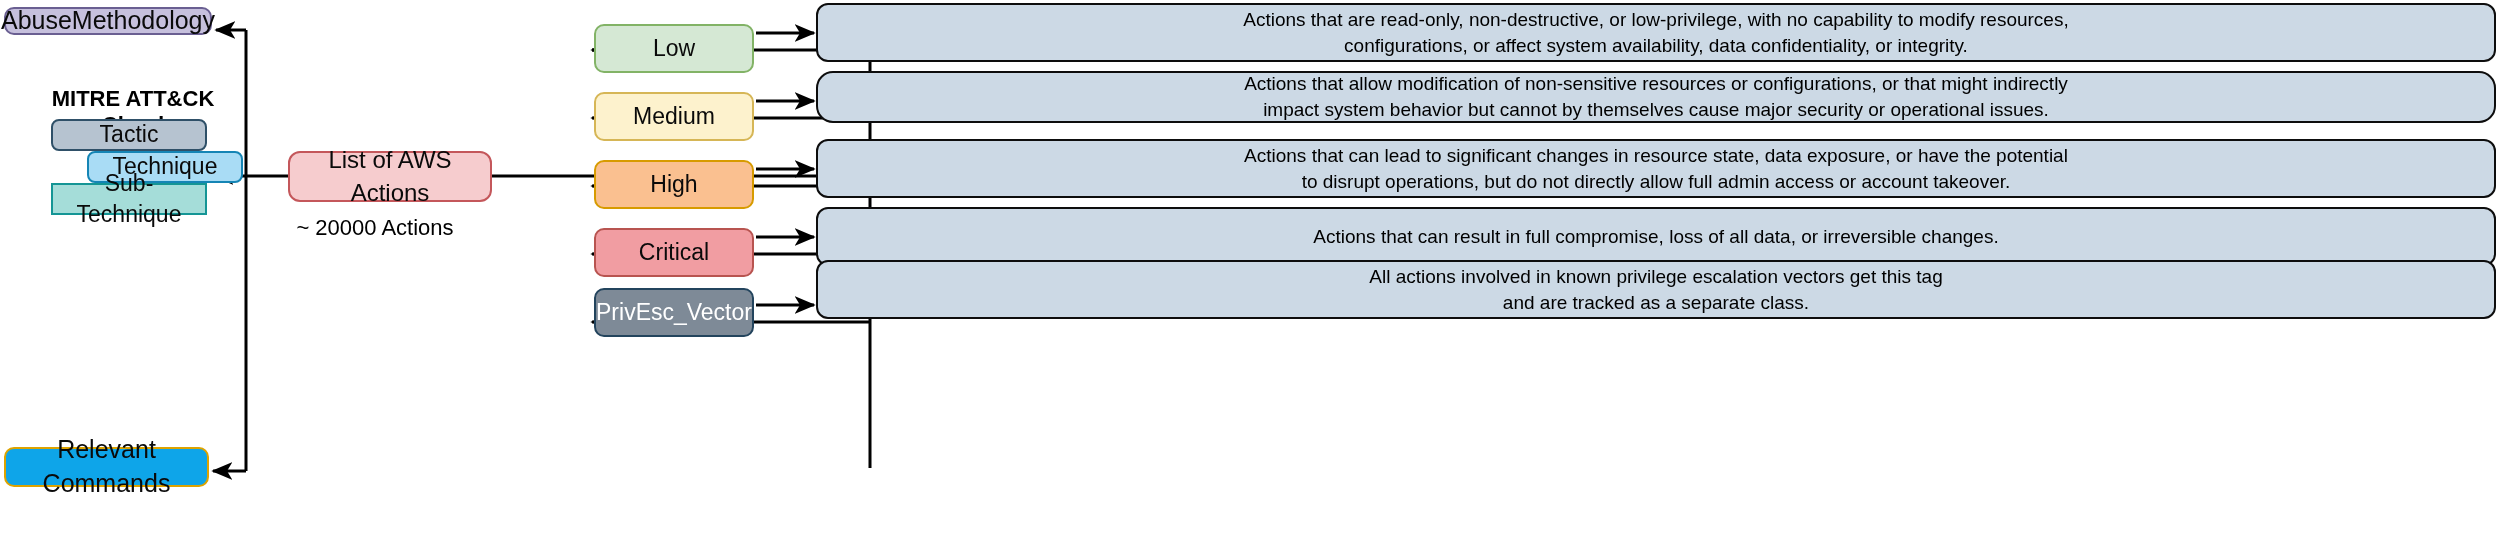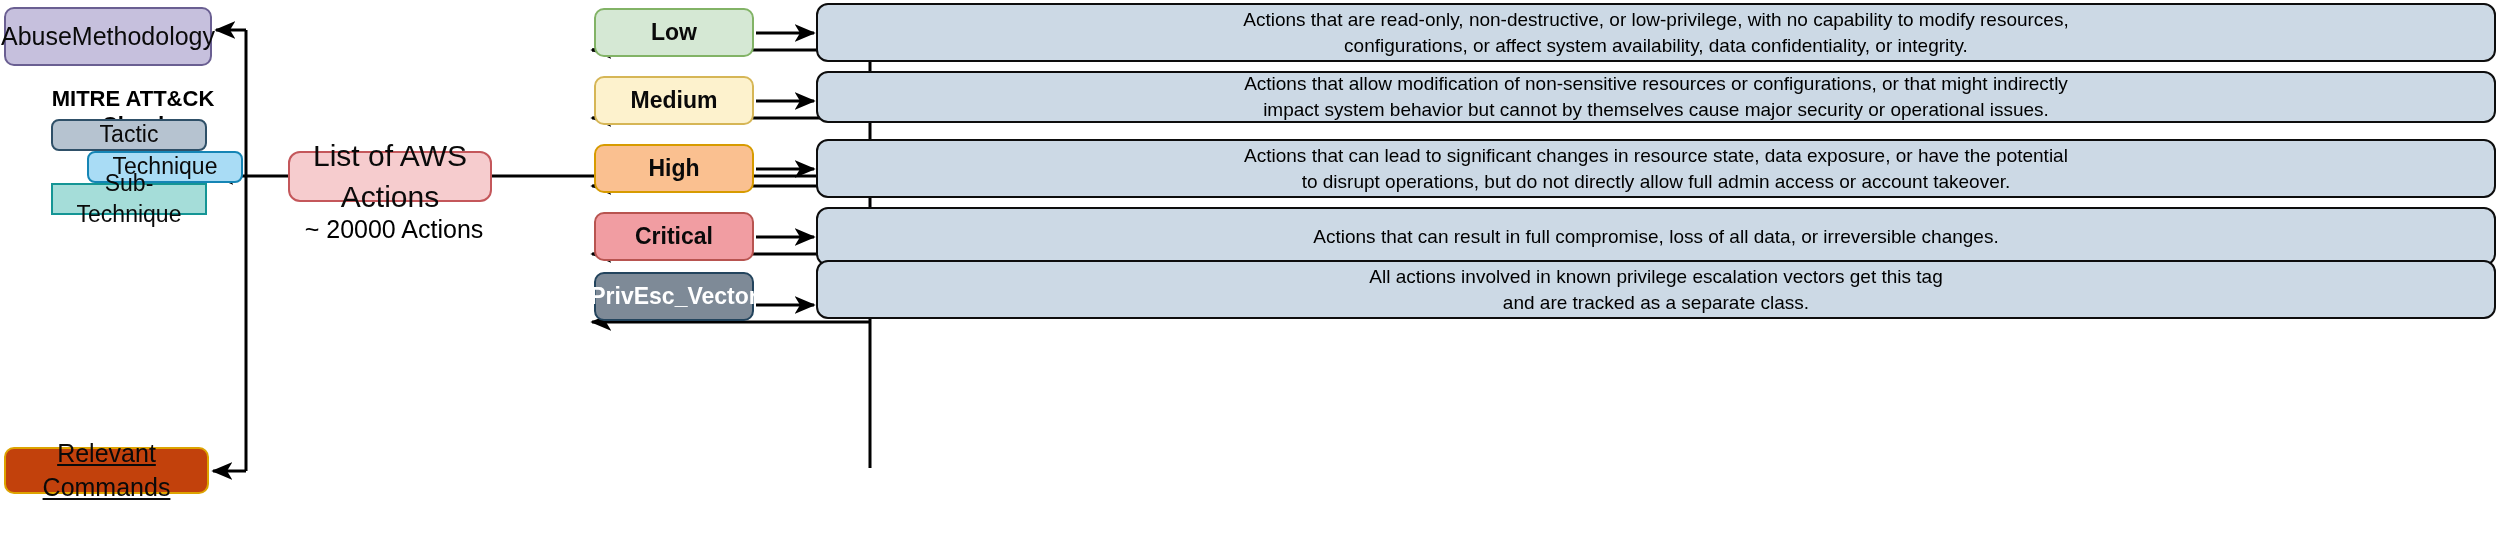--- a/index.html
+++ b/index.html
@@ -35,21 +35,21 @@
     text-align: center;
     border-style: solid;
     color: #0a0a0a;
     line-height: 1.35;
   }
   
   .n-abuse {
     left: 4px;
     top: 7px;
     width: 208px;
-    height: 59px;
+    height: 28px;
     background: #c6c0dd;
     border-color: #6a5f92;
     border-width: 2.5px;
     border-radius: 10px;
     font-size: 25px;
   }
   .stack-title {
     position: absolute;
     left: 26px;
     top: 86px;
@@ -91,78 +91,78 @@
     background: #a5ddd9;
     border-color: #149595;
     border-width: 2.5px;
     border-radius: 0;
     font-size: 23px;
   }
   .n-commands {
     left: 4px;
     top: 447px;
     width: 205px;
-    height: 47px;
-    background: #c2410c;
+    height: 40px;
+    background: #0ea5e9;
     border-color: #dda300;
     border-width: 2.5px;
     border-radius: 10px;
     font-size: 25px;
-    text-decoration: underline;
   }
   
   .n-aws {
     left: 288px;
     top: 151px;
     width: 204px;
     height: 51px;
     background: #f6ccce;
     border-color: #c4575b;
     border-width: 2.5px;
     border-radius: 12px;
-    font-size: 30px;
+    font-size: 24px;
   }
   .aws-caption {
     position: absolute;
-    left: 292px;
+    left: 273px;
     top: 215px;
     width: 204px;
     text-align: center;
-    font-size: 25px;
+    font-size: 22px;
     color: #000000;
   }
   
   .sev {
     width: 160px;
     height: 49px;
     border-width: 2.5px;
     border-radius: 10px;
     font-size: 23px;
-    font-weight: bold;
+    font-weight: normal;
     left: 594px;
+    margin-top: 16px;
   }
   .s-low      { top: 8px;   background: #d5e8d4; border-color: #82b366; }
   .s-medium   { top: 76px;  background: #fdf2cd; border-color: #d6b656; }
   .s-high     { top: 144px; background: #fac090; border-color: #d79b00; }
   .s-critical { top: 212px; background: #f19da2; border-color: #b85450; }
   .s-privesc  { top: 272px; background: #7e8a97; border-color: #23445d; color: #ffffff; }
   
   .desc {
     left: 816px;
     width: 1680px;
     background: #ccd9e5;
     border-color: #0d0d0d;
     border-width: 2.5px;
     border-radius: 12px;
     font-size: 19px;
     padding: 0 30px;
     color: #000000;
   }
   .d-low      { top: 3px;   height: 59px; }
-  .d-medium   { top: 71px;  height: 52px; }
+  .d-medium   { top: 71px;  height: 52px; border-radius: 17px; }
   .d-high     { top: 139px; height: 59px; }
   .d-critical { top: 207px; height: 59px; }
   .d-privesc  { top: 260px; height: 59px; }
   .desc-line { display: block; }
   .desc-inner { width: 100%; }
 </style>
 </head>
 <body>
 
 <div id="canvas">

